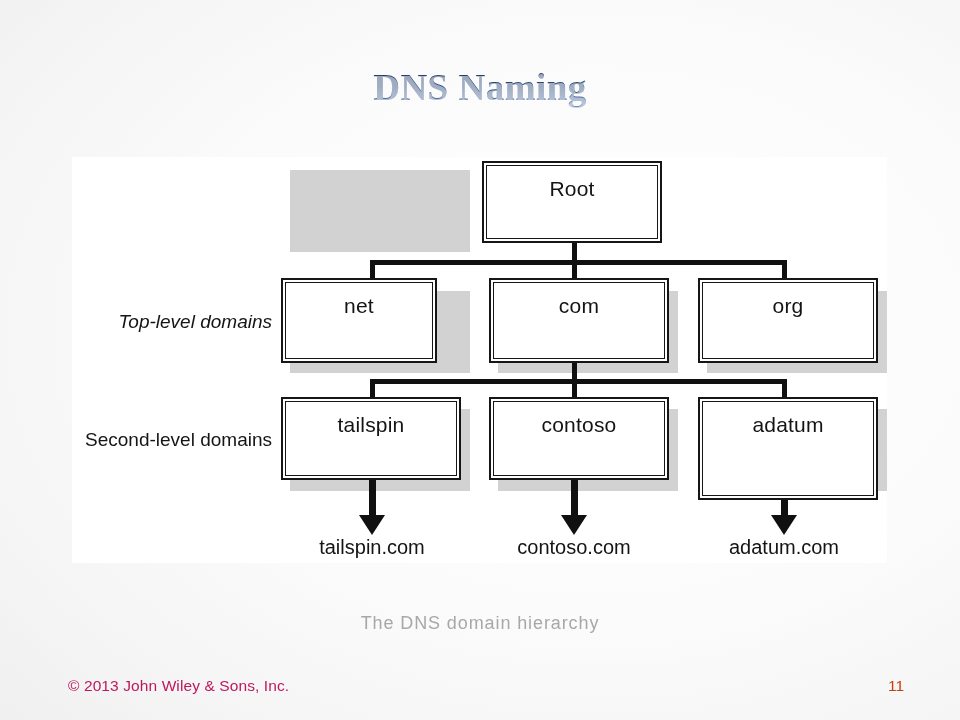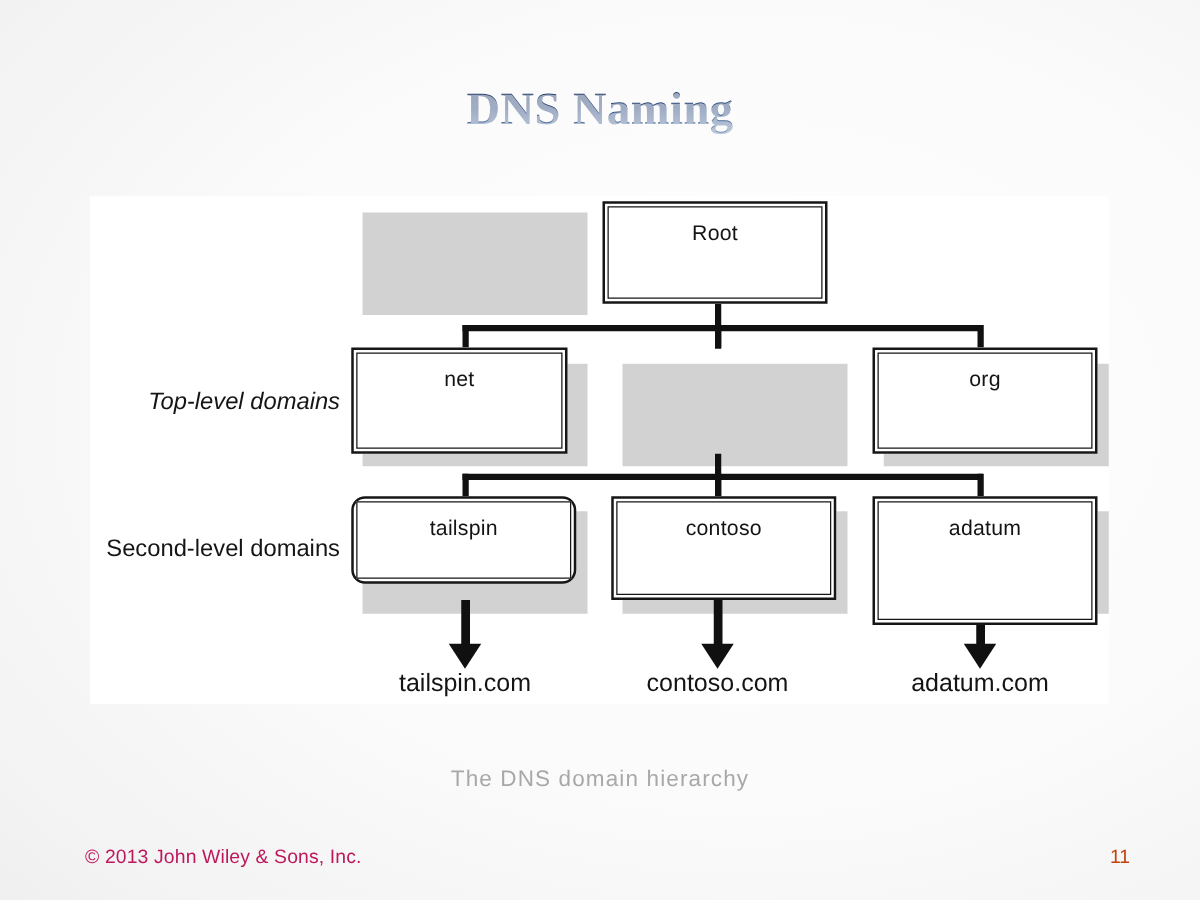--- a/index.html
+++ b/index.html
@@ -54,21 +54,21 @@
     border: 1px solid #161616;
     background: #ffffff;
     position: relative;
   }
   .node .label {
     position: absolute;
     left: 0; right: 0;
     top: 11px;
     text-align: center;
     font-family: "Liberation Sans", sans-serif;
-    font-size: 17px;
+    font-size: 21px;
     color: #141414;
     letter-spacing: 0.2px;
     white-space: nowrap;
   }
   .shadow {
     position: absolute;
     background: #d2d2d2;
     z-index: 1;
   }
 
@@ -183,32 +183,37 @@
   <div class="arrow-head" style="left:489px; top:358px;"></div>
   <div class="arrow-stem" style="left:709px; top:323px; height:37px;"></div>
   <div class="arrow-head" style="left:699px; top:358px;"></div>
 
   <div class="node" style="left:410px; top:4px; width:180px; height:82px;">
     <div class="inner">
       <span class="label">Root</span>
     </div>
   </div>
 
-  <div class="node" style="left:209px; top:121px; width:173px; height:85px;">
+  <div class="node" style="left:209px; top:121px; width:156px; height:85px;">
     <div class="inner">
       <span class="label">net</span>
     </div>
   </div>
+  <div class="node" style="left:417px; top:121px; width:180px; height:85px;">
+    <div class="inner">
+      <span class="label">com</span>
+    </div>
+  </div>
   <div class="node" style="left:626px; top:121px; width:180px; height:85px;">
     <div class="inner">
       <span class="label">org</span>
     </div>
   </div>
 
-  <div class="node" style="left:209px; top:240px; width:180px; height:70px;border-radius:11px;">
+  <div class="node" style="left:209px; top:240px; width:180px; height:83px;">
     <div class="inner">
       <span class="label">tailspin</span>
     </div>
   </div>
   <div class="node" style="left:417px; top:240px; width:180px; height:83px;">
     <div class="inner">
       <span class="label">contoso</span>
     </div>
   </div>
   <div class="node" style="left:626px; top:240px; width:180px; height:103px;">

